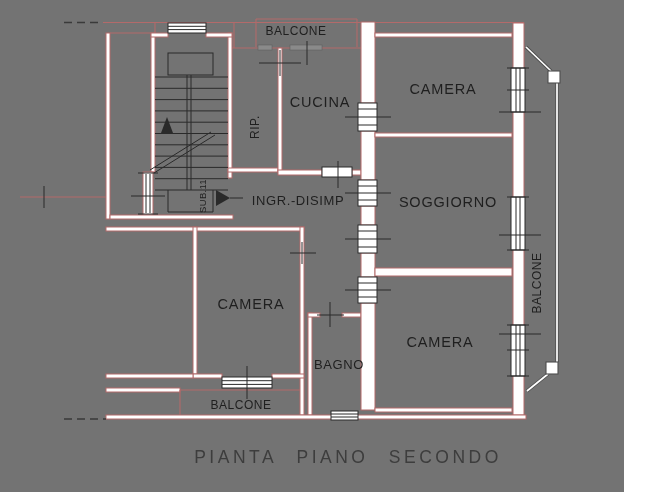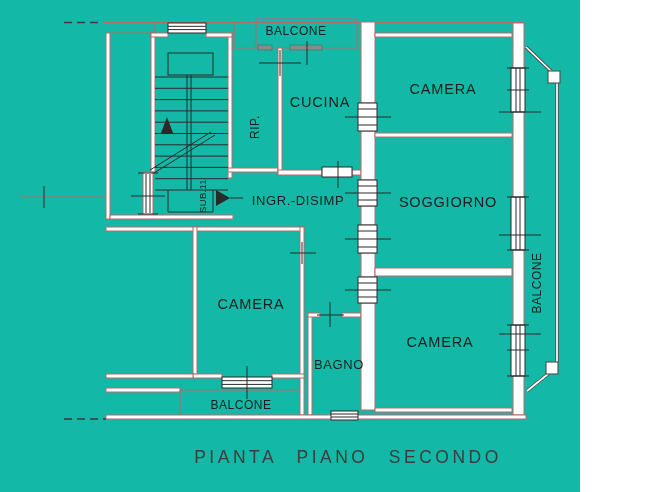--- a/index.html
+++ b/index.html
@@ -1,16 +1,16 @@
 <!DOCTYPE html>
 <html><head>
 <meta charset="utf-8">
 <style>
   html,body { margin:0; padding:0; background:#ffffff; }
-  .stage { position:relative; width:580px; height:492px; background:#14b8a6; overflow:hidden;text-align:center; }
+  .stage { position:relative; width:624px; height:492px; background:#737373; overflow:hidden;text-align:center; }
   svg { display:block; }
   
   .wr  { fill:#ffffff; stroke:#b36a6a; stroke-width:1; }
   .wl  { stroke:#b36a6a; stroke-width:1.1; fill:none; }
   
   .bk  { stroke:#2a2a2a; stroke-width:1; fill:none; }
   .bkf { fill:#2a2a2a; stroke:none; }
   .wb  { fill:#ffffff; stroke:#2a2a2a; stroke-width:1; }
   .gry { fill:#8a8a8a; stroke:#5a5a5a; stroke-width:0.5; }
   .dash{ stroke:#3a3a3a; stroke-width:1.4; stroke-dasharray:8 5; fill:none; }

